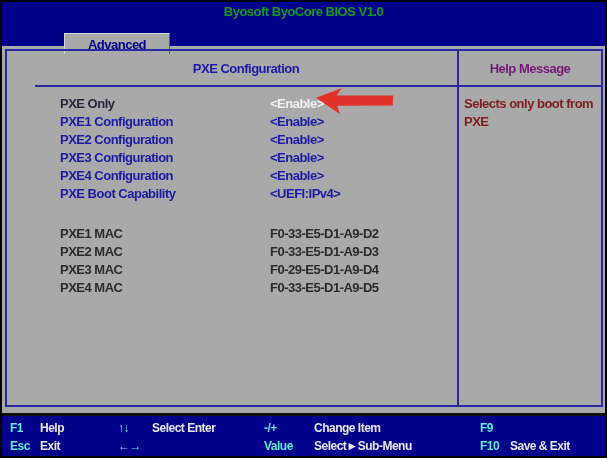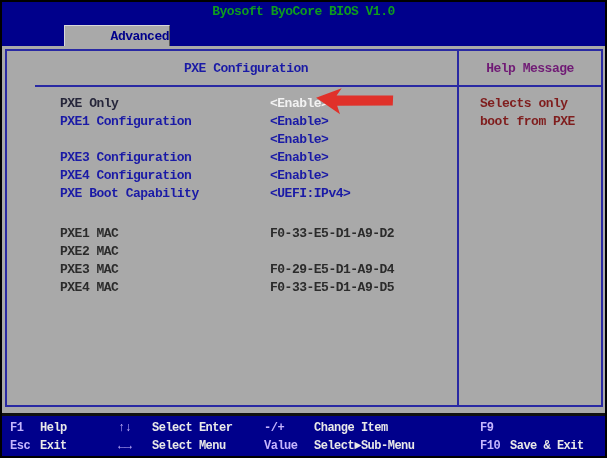--- a/index.html
+++ b/index.html
@@ -1,46 +1,46 @@
 <!DOCTYPE html>
 <html><head>
 <meta charset="utf-8">
 <style>
   html,body { margin:0; padding:0; background:#555; }
   .screen {
     position:relative; width:607px; height:458px; box-sizing:border-box;
     background:#a9a9a9; border:2px solid #000; overflow:hidden;
-    font-family:Liberation Mono, monospace;
+    font-family:Liberation Sans, sans-serif;
     font-weight:bold; font-size:13px; letter-spacing:-0.5px;
   }
   
   .titlebar {
     position:absolute; top:0; left:0; right:0; height:20px;
     background:#00008b; color:#0e9c1e; text-align:center; line-height:20px;
   }
   
   .tabrow { position:absolute; top:20px; left:0; right:0; height:24px; background:#00008b; }
   .tab {
-    position:absolute; left:62px; top:3px; height:21px; width:106px;
-    background:#a9a9a9; color:#00008b; text-align:right; line-height:21px;
+    position:absolute; left:62px; top:11px; height:21px; width:106px;
+    background:#a9a9a9; color:#00008b; text-align:center; line-height:21px;
     border-left:1px solid #d8d8d8; border-top:1px solid #d8d8d8; border-right:1px solid #5a5a5a;
     box-sizing:border-box;
   }
   
   .panel {
     position:absolute; left:3px; top:47px; width:598px; height:358px;
     border:2px solid #2929a3; box-sizing:border-box; display:flex; flex-direction:column;padding-left:28px;
   }
   .panel-header { display:flex; height:36px; border-bottom:2px solid #2929a3; box-sizing:border-box; }
   .ph-left {
     width:424px; border-right:2px solid #2929a3; box-sizing:border-box;
     display:flex; align-items:center; justify-content:center; color:#1a1aa6;
   }
   .ph-right { flex:1; display:flex; align-items:center; justify-content:center; color:#701a75; }
-  .panel-body { flex:1; display:flex;gap:16px; }
+  .panel-body { flex:1; display:flex; }
   .pb-left { width:424px; border-right:2px solid #2929a3; box-sizing:border-box; position:relative; }
   .pb-right { flex:1; padding:8px 4px 0 5px; color:#7f1d1d; }
   .help-text { max-width:150px; line-height:18px; }
   
   .opt-row { position:absolute; left:0; right:0; height:18px; line-height:18px; color:#1a1aa6; }
   .opt-row .lbl { position:absolute; left:25px; }
   .opt-row .val { position:absolute; left:235px; }
   .opt-row.selected .lbl { color:#26263a; }
   .opt-row.selected .val { color:#f2f2f2; }
   .mac-row { color:#2b2b2b; }
@@ -48,21 +48,21 @@
   .m0{top:138px}.m1{top:156px}.m2{top:174px}.m3{top:192px}
   
   .arrow { position:absolute; left:312px; top:84px; width:80px; height:30px; pointer-events:none; }
   
   .bottombar {
     position:absolute; left:0; right:0; bottom:0; height:43px;
     background:#00008b; border-top:3px solid #101010; box-sizing:border-box; font-size:12px;
   }
   .hk-row { position:absolute; left:0; right:0; height:18px; line-height:18px; }
   .hk-row1 { top:3px; } .hk-row2 { top:21px; }
-  .hk { position:absolute; color:#c4b5fd;text-align:right; }
+  .hk { position:absolute; color:#5eead4;text-align:right; }
   .hk-lbl { position:absolute; color:#e8e8e8; }
   .c1k{left:8px}.c1l{left:38px}.c2k{left:116px}.c2l{left:150px}
   .c3k{left:262px}.c3l{left:312px}.c4k{left:478px}.c4l{left:508px}
 </style>
 </head>
 <body>
 
 <div class="screen">
 
   <div class="titlebar">Byosoft ByoCore BIOS V1.0</div>
@@ -81,20 +81,21 @@
 
         <div class="opt-row selected r0">
           <span class="lbl">PXE Only</span>
           <span class="val">&lt;Enable&gt;</span>
         </div>
         <div class="opt-row r1">
           <span class="lbl">PXE1 Configuration</span>
           <span class="val">&lt;Enable&gt;</span>
         </div>
         <div class="opt-row r2">
+          <span class="lbl">PXE2 Configuration</span>
           <span class="val">&lt;Enable&gt;</span>
         </div>
         <div class="opt-row r3">
           <span class="lbl">PXE3 Configuration</span>
           <span class="val">&lt;Enable&gt;</span>
         </div>
         <div class="opt-row r4">
           <span class="lbl">PXE4 Configuration</span>
           <span class="val">&lt;Enable&gt;</span>
         </div>
@@ -102,20 +103,21 @@
           <span class="lbl">PXE Boot Capability</span>
           <span class="val">&lt;UEFI:IPv4&gt;</span>
         </div>
 
         <div class="opt-row mac-row m0">
           <span class="lbl">PXE1 MAC</span>
           <span class="val">F0-33-E5-D1-A9-D2</span>
         </div>
         <div class="opt-row mac-row m1">
           <span class="lbl">PXE2 MAC</span>
+          <span class="val">F0-33-E5-D1-A9-D3</span>
         </div>
         <div class="opt-row mac-row m2">
           <span class="lbl">PXE3 MAC</span>
           <span class="val">F0-29-E5-D1-A9-D4</span>
         </div>
         <div class="opt-row mac-row m3">
           <span class="lbl">PXE4 MAC</span>
           <span class="val">F0-33-E5-D1-A9-D5</span>
         </div>
 
@@ -139,21 +141,20 @@
       <span class="hk c2k">↑↓</span>
       <span class="hk-lbl c2l">Select Enter</span>
       <span class="hk c3k">-/+</span>
       <span class="hk-lbl c3l">Change Item</span>
       <span class="hk c4k">F9</span>
     </div>
     <div class="hk-row hk-row2">
       <span class="hk c1k">Esc</span>
       <span class="hk-lbl c1l">Exit</span>
       <span class="hk c2k">←→</span>
-      <span class="hk-lbl c2l">Select Menu</span>
       <span class="hk c3k">Value</span>
       <span class="hk-lbl c3l">Select►Sub-Menu</span>
       <span class="hk c4k">F10</span>
       <span class="hk-lbl c4l">Save &amp; Exit</span>
     </div>
   </div>
 
 </div>
 
 </body></html>

